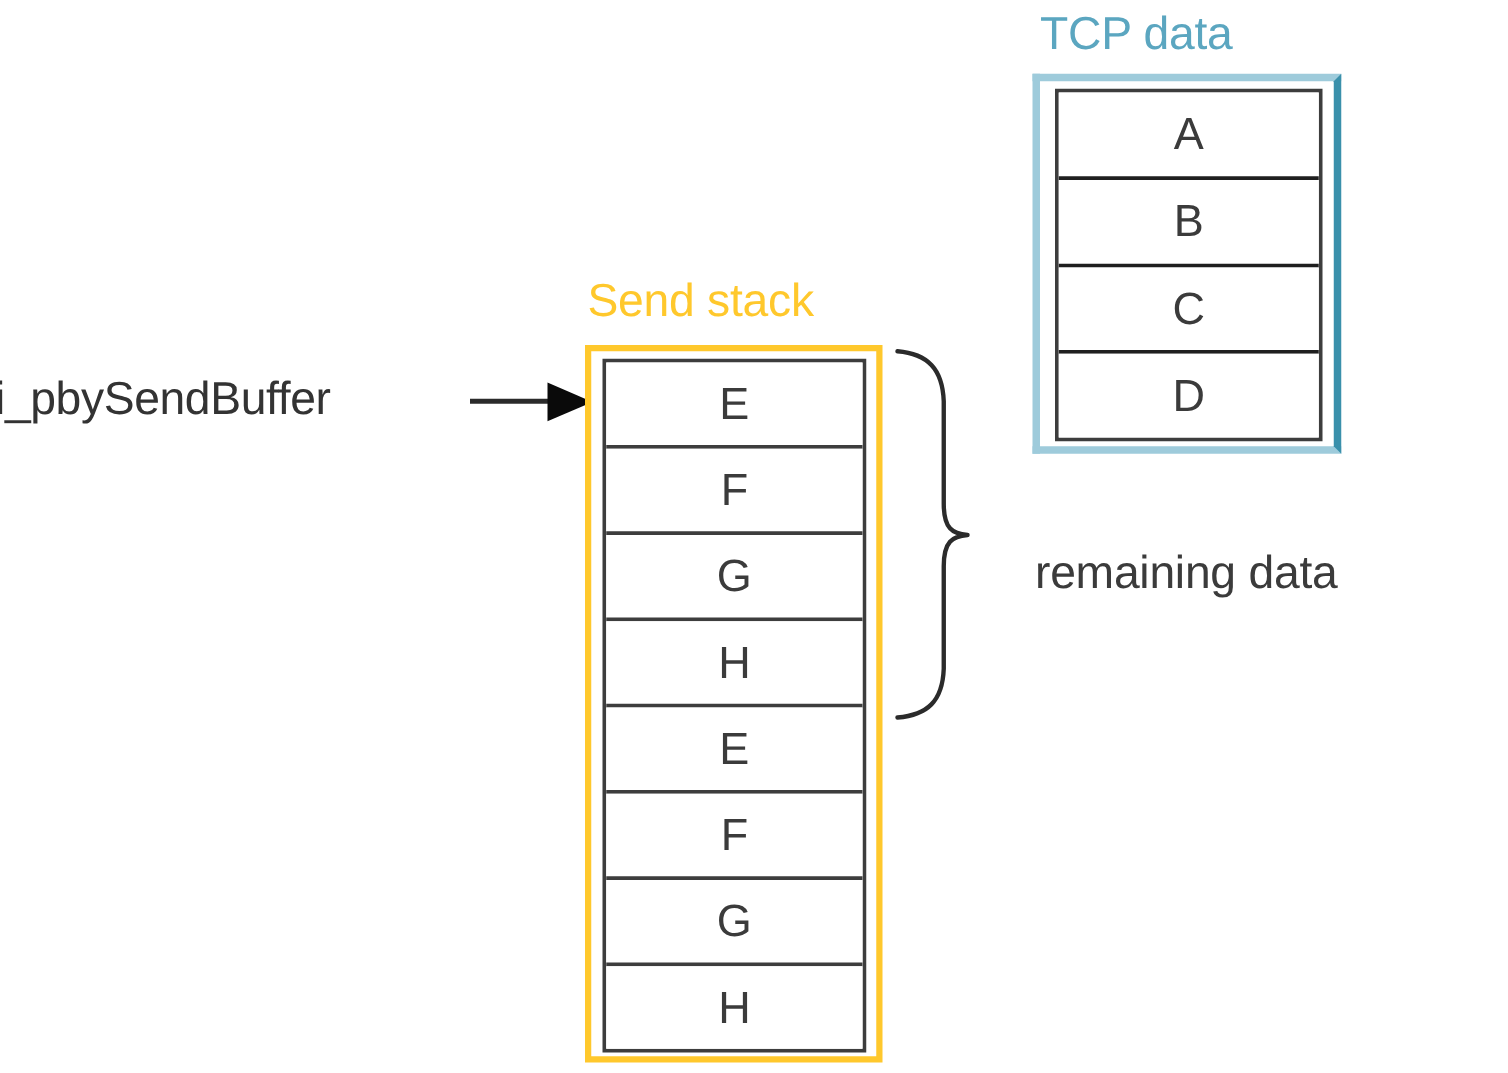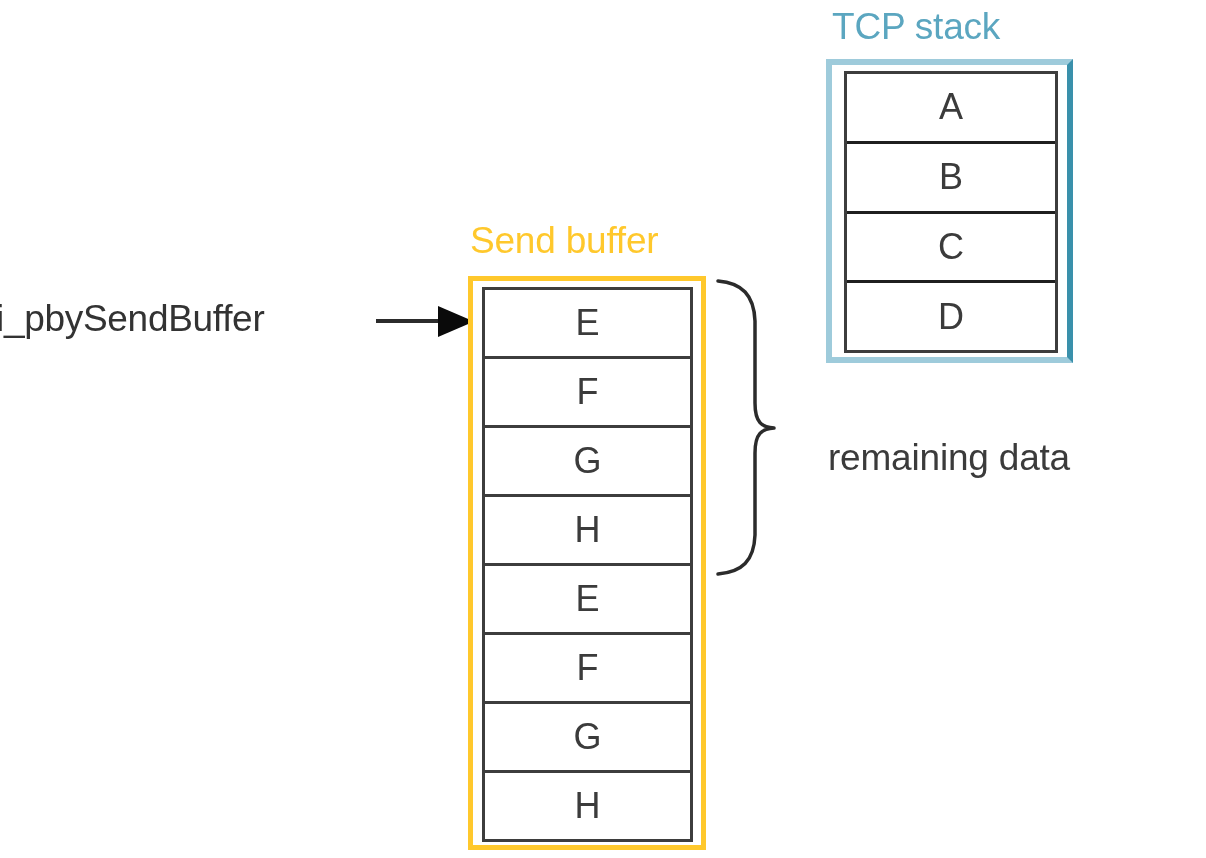--- a/index.html
+++ b/index.html
@@ -163,36 +163,36 @@
 
 <div id="canvas">
 
   <div class="lbl" id="pointer-label">i_pbySendBuffer</div>
 
   <svg id="pointer-arrow" viewBox="0 0 110 45">
     <line x1="6" y1="21" x2="72" y2="21" stroke="#2b2b2b" stroke-width="4"></line>
     <polygon points="68,6 104,21.5 68,37" fill="#0a0a0a"></polygon>
   </svg>
 
-  <div class="lbl" id="send-buffer-title">Send buffer</div>
+  <div class="lbl" id="send-buffer-title">Send stack</div>
 
   <div id="send-buffer-frame"></div>
 
   <div id="send-buffer-inner">
     <div class="cell">E</div>
     <div class="cell">F</div>
     <div class="cell">G</div>
     <div class="cell">H</div>
     <div class="cell">E</div>
     <div class="cell">F</div>
     <div class="cell">G</div>
     <div class="cell">H</div>
   </div>
 
-  <div class="lbl" id="tcp-stack-title">TCP stack</div>
+  <div class="lbl" id="tcp-stack-title">TCP data</div>
 
   <div id="tcp-stack-frame"></div>
 
   <div id="tcp-stack-inner">
     <div class="cell">A</div>
     <div class="cell">B</div>
     <div class="cell">C</div>
     <div class="cell">D</div>
   </div>
 

